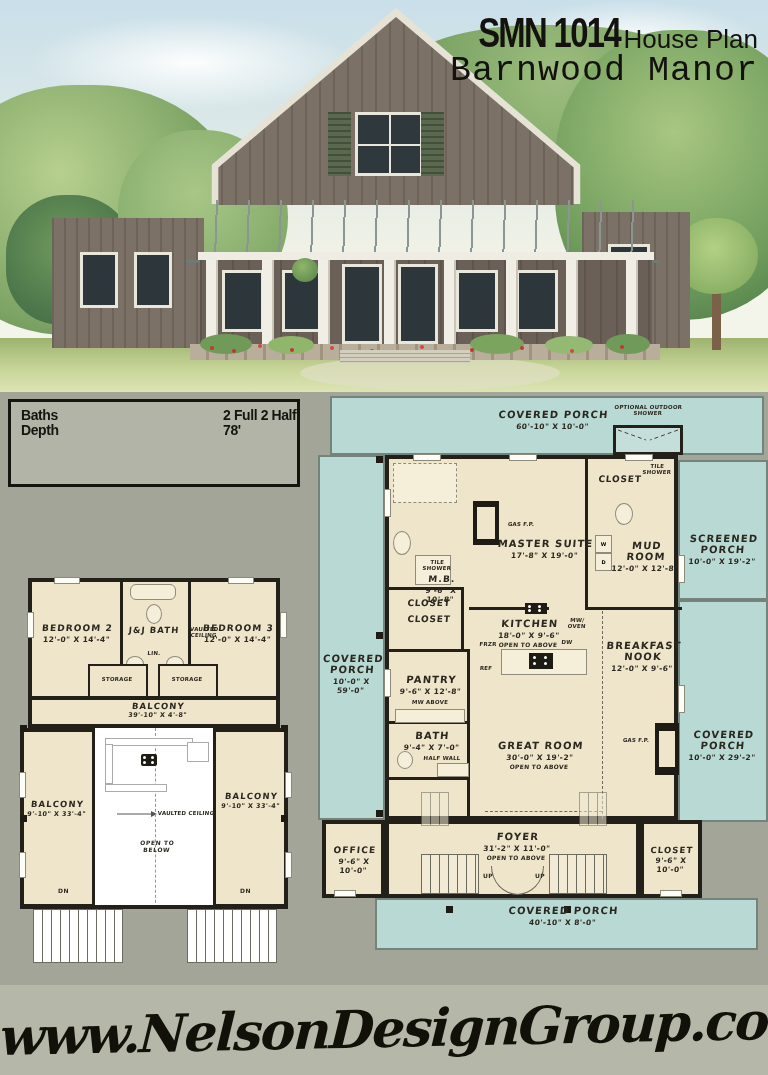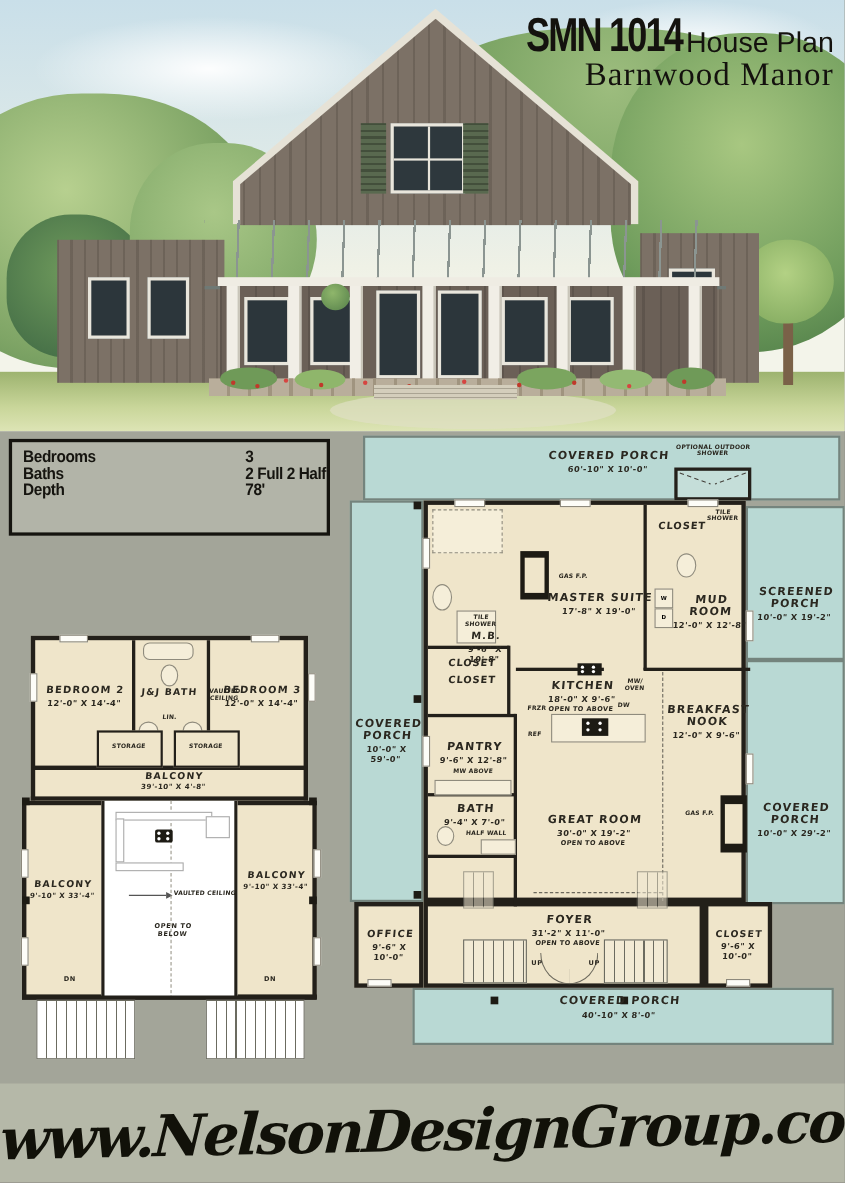--- a/index.html
+++ b/index.html
@@ -45,21 +45,21 @@
                    210px -1px #d64541,260px 2px #c0392b,310px 0 #c0392b,360px 3px #d64541,410px -1px #c0392b;}
   .steps{position:absolute;left:340px;top:350px;width:130px;height:13px;background:#d4cebc;
         background-image:repeating-linear-gradient(180deg,rgba(0,0,0,0) 0 3px,#aaa493 3px 4px);}
   .plant{position:absolute;width:26px;height:24px;border-radius:50%;background:radial-gradient(circle at 40% 35%,#8fb66b,#55804a);}
   .trunk{position:absolute;background:#7a6148;}
 
   .title-block{position:absolute;right:10px;top:12px;text-align:right;color:#14120e;white-space:nowrap;}
   .plan-number{display:inline-block;font-family:"Liberation Sans",sans-serif;font-weight:800;font-size:40px;
         letter-spacing:-2px;transform:scaleX(.82) scaleY(1.08);transform-origin:right bottom;}
   .plan-type{display:inline-block;font-family:"Liberation Sans",sans-serif;font-weight:500;font-size:26px;margin-left:4px;}
-  .plan-name{font-family:Liberation Serif, serif;font-size:30px;letter-spacing:1px;margin-top:-6px;}
+  .plan-name{font-family:Liberation Mono, monospace;font-size:35px;letter-spacing:1px;margin-top:-6px;}
 
   
   .stats{position:absolute;left:8px;top:399px;width:292px;height:88px;background:#b2b4a8;
         border:3px solid #15140f;padding:5px 0 0 10px;box-sizing:border-box;}
   .srow{display:flex;height:15.2px;align-items:baseline;}
   .slabel,.svalue{font-family:"Liberation Sans",sans-serif;font-weight:700;font-size:14px;color:#15140f;
         letter-spacing:-.4px;transform:scaleY(1.08);transform-origin:left center;white-space:nowrap;}
   .slabel{width:202px;}
 
   
@@ -147,24 +147,20 @@
     <div class="steps"></div>
 
     <div class="title-block">
       <div><span class="plan-number">SMN 1014</span><span class="plan-type">House Plan</span></div>
       <div class="plan-name">Barnwood Manor</div>
     </div>
   </div>
 
   <div class="stats">
     <div class="srow">
-        <span class="slabel">Bedrooms</span>
-        <span class="svalue">3</span>
-      </div>
-    <div class="srow">
         <span class="slabel">Baths</span>
         <span class="svalue">2 Full 2 Half</span>
       </div>
     <div class="srow">
         <span class="slabel">Depth</span>
         <span class="svalue">78'</span>
       </div>
   </div>
 
   <div class="abs" style="left:318px;top:392px;width:450px;height:570px;">

